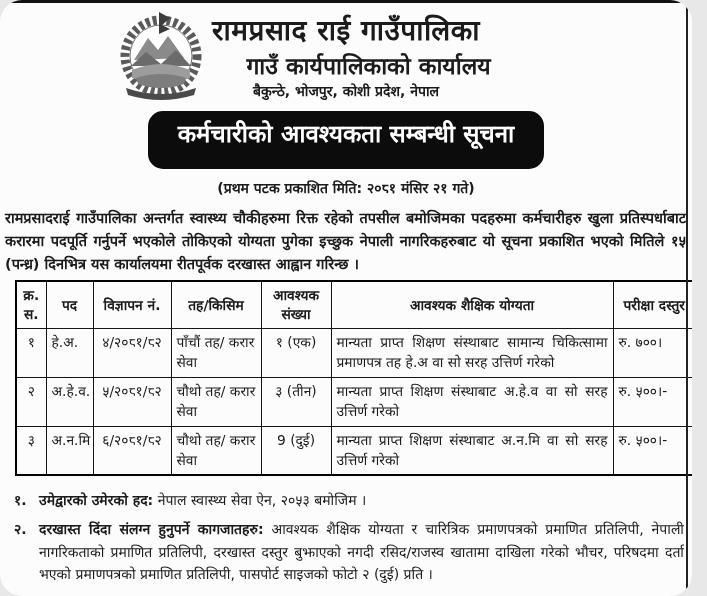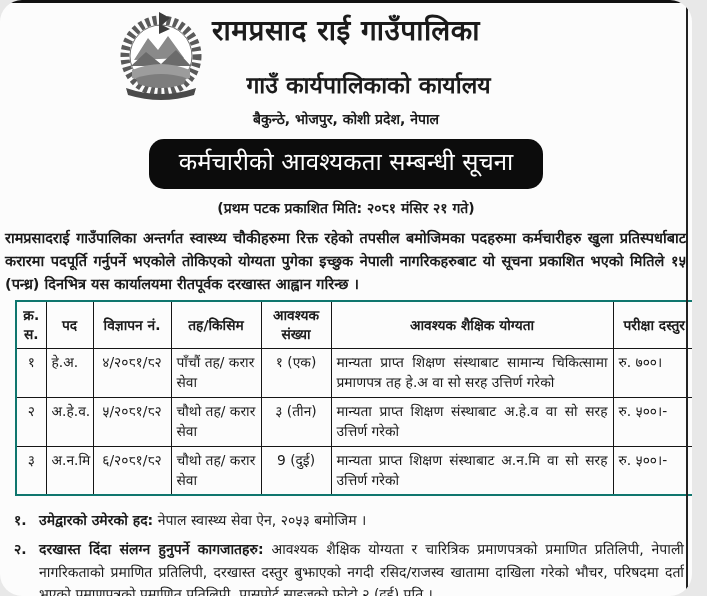--- a/index.html
+++ b/index.html
@@ -12,49 +12,49 @@
     overflow: hidden;
     margin: 0;
     border-radius: 22px;
   }
   .scan-top-border { position: absolute; top: 0; left: 0; width: 100%; height: 3px; background: #111; }
   .scan-right-border { position: absolute; top: 0; right: 4px; width: 2px; height: 100%; background: #222; }
 
   .header { position: relative; padding-top: 10px; text-align: center; }
   .logo { position: absolute; left: 106px; top: 8px; width: 110px; height: 92px; }
   .title-main   { font-size: 28px; font-weight: bold; letter-spacing: 0.5px; }
-  .title-office { font-size: 23px; font-weight: bold; margin-top: 20px; padding-left: 45px; }
-  .title-addr   { font-size: 14px; font-weight: bold; margin-top: 9px; }
+  .title-office { font-size: 23px; font-weight: bold; margin-top: 1px; padding-left: 45px; }
+  .title-addr   { font-size: 14px; font-weight: bold; margin-top: 0; }
 
   .banner {
     margin: 11px auto 0 auto;
     width: fit-content;
     background: #0c0c0c;
     color: #ffffff;
-    font-size: 24px; font-weight: normal;
-    padding: 5px 30px 12px 30px;
+    font-size: 24px; font-weight: bold;
+    padding: 5px 30px 20px 30px;
     border-radius: 15px;
     text-align: center;
   }
   .pubdate { text-align: center; font-weight: bold; font-size: 14px; margin-top: 9px; }
 
   .body-para {
     margin: 10px 6px 0 5px;
     font-size: 14.5px;
     line-height: 1.57;
     text-align: justify;
     font-weight: bold;
   }
   .tbl-caption { text-align: center; font-weight: bold; font-size: 15px; margin-top: 3px; }
 
   table.vacancy {
     margin: 5px 12px 0 15px;
     width: 680px;
     border-collapse: collapse;
-    border: 2px solid #0f766e;
+    border: 2px solid #000000;
     table-layout: fixed;
     padding-left: 44px;
   }
   table.vacancy th, table.vacancy td {
     border: 1.3px solid #151515;
     font-size: 13.8px;
     padding: 3px 5px;
     overflow: hidden;
   }
   table.vacancy th { font-weight: bold; text-align: center; vertical-align: middle; height: 47px; line-height: 1.35; }

